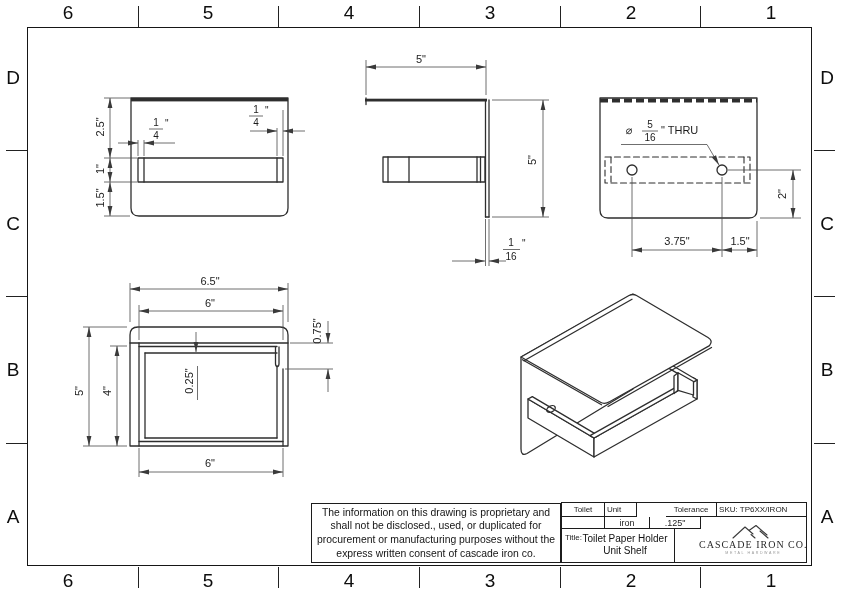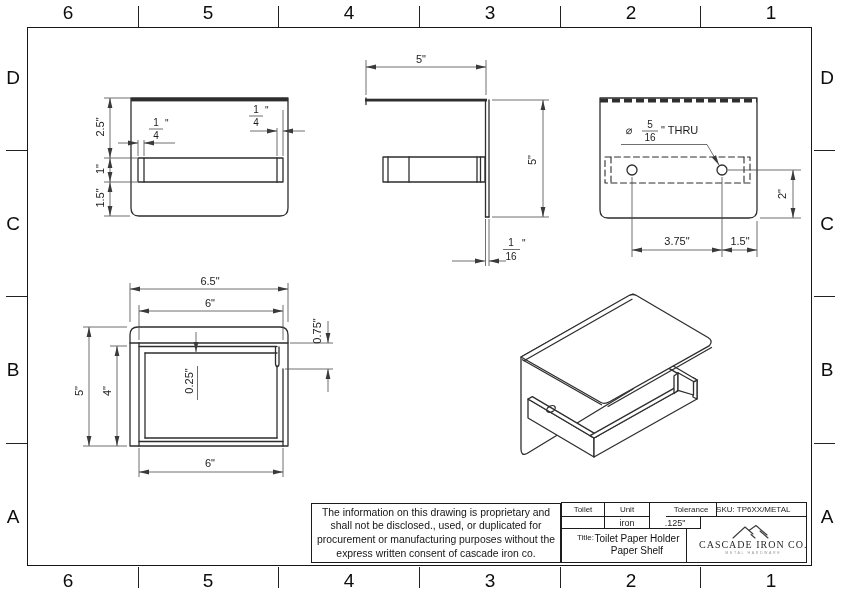--- a/index.html
+++ b/index.html
@@ -266,33 +266,33 @@
         <line class="ol" x1="601.5" y1="404.8" x2="522.5" y2="359.8"></line>
       </g>
     </g>
   </svg>
 
   <div class="disc" style="left:311px;top:503px;width:250px;height:60px">The information on this drawing is proprietary and shall not be disclosed., used, or duplicated for procurement or manufacturing purposes without the express written consent of cascade iron co.</div>
 
   <div class="tb" style="left:561px;top:502px;width:246px;height:61px">
 
     <div class="cell br bb" style="left:0;top:0;width:43px;height:14px">Toilet</div>
-    <div class="cell br bb" style="left:43px;top:0;width:45px;height:14px">Unit</div>
+    <div class="cell br bb" style="left:30px;top:0;width:45px;height:14px">Unit</div>
     <div class="cell br bb" style="left:104px;top:0;width:51px;height:14px">Tolerance</div>
-    <div class="cell bb" style="left:139px;top:0;width:104.5px;height:14px">SKU: TP6XX/METAL</div>
+    <div class="cell bb" style="left:139px;top:0;width:104.5px;height:14px">SKU: TP6XX/IRON</div>
 
     <div class="cell br bb" style="left:0;top:14px;width:43px;height:12px"></div>
     <div class="cell br bb" style="left:43px;top:14px;width:45px;height:12px;font-size:9px">iron</div>
     <div class="cell br bb" style="left:88px;top:14px;width:51px;height:12px;font-size:9px">.125"</div>
 
-    <div class="cell br" style="left:12px;top:26px;width:113px;height:32.5px">
+    <div class="cell br" style="left:0;top:26px;width:113px;height:32.5px">
       <span class="titlelbl">Title:</span>
       <div class="titletxt" style="margin-left:14px">
         <div>Toilet Paper Holder</div>
-        <div>Paper Shelf</div>
+        <div>Unit Shelf</div>
       </div>
     </div>
 
     <div class="cell" style="left:139px;top:14px;width:104.5px;height:44.5px;flex-direction:column;">
       <svg width="52" height="15" viewBox="0 0 52 15">
         <path d="M6,14 L18,3 L26,10 M22,6.5 L29,1.5 L40,11 M24,10.5 L28,14 M33,7 L41,14" stroke="#3a3a3a" stroke-width="1.1" fill="none" stroke-linejoin="round" stroke-linecap="round"></path>
       </svg>
       <div class="brand">CASCADE IRON CO.</div>
       <div class="brandsub">METAL HARDWARE</div>
     </div>

